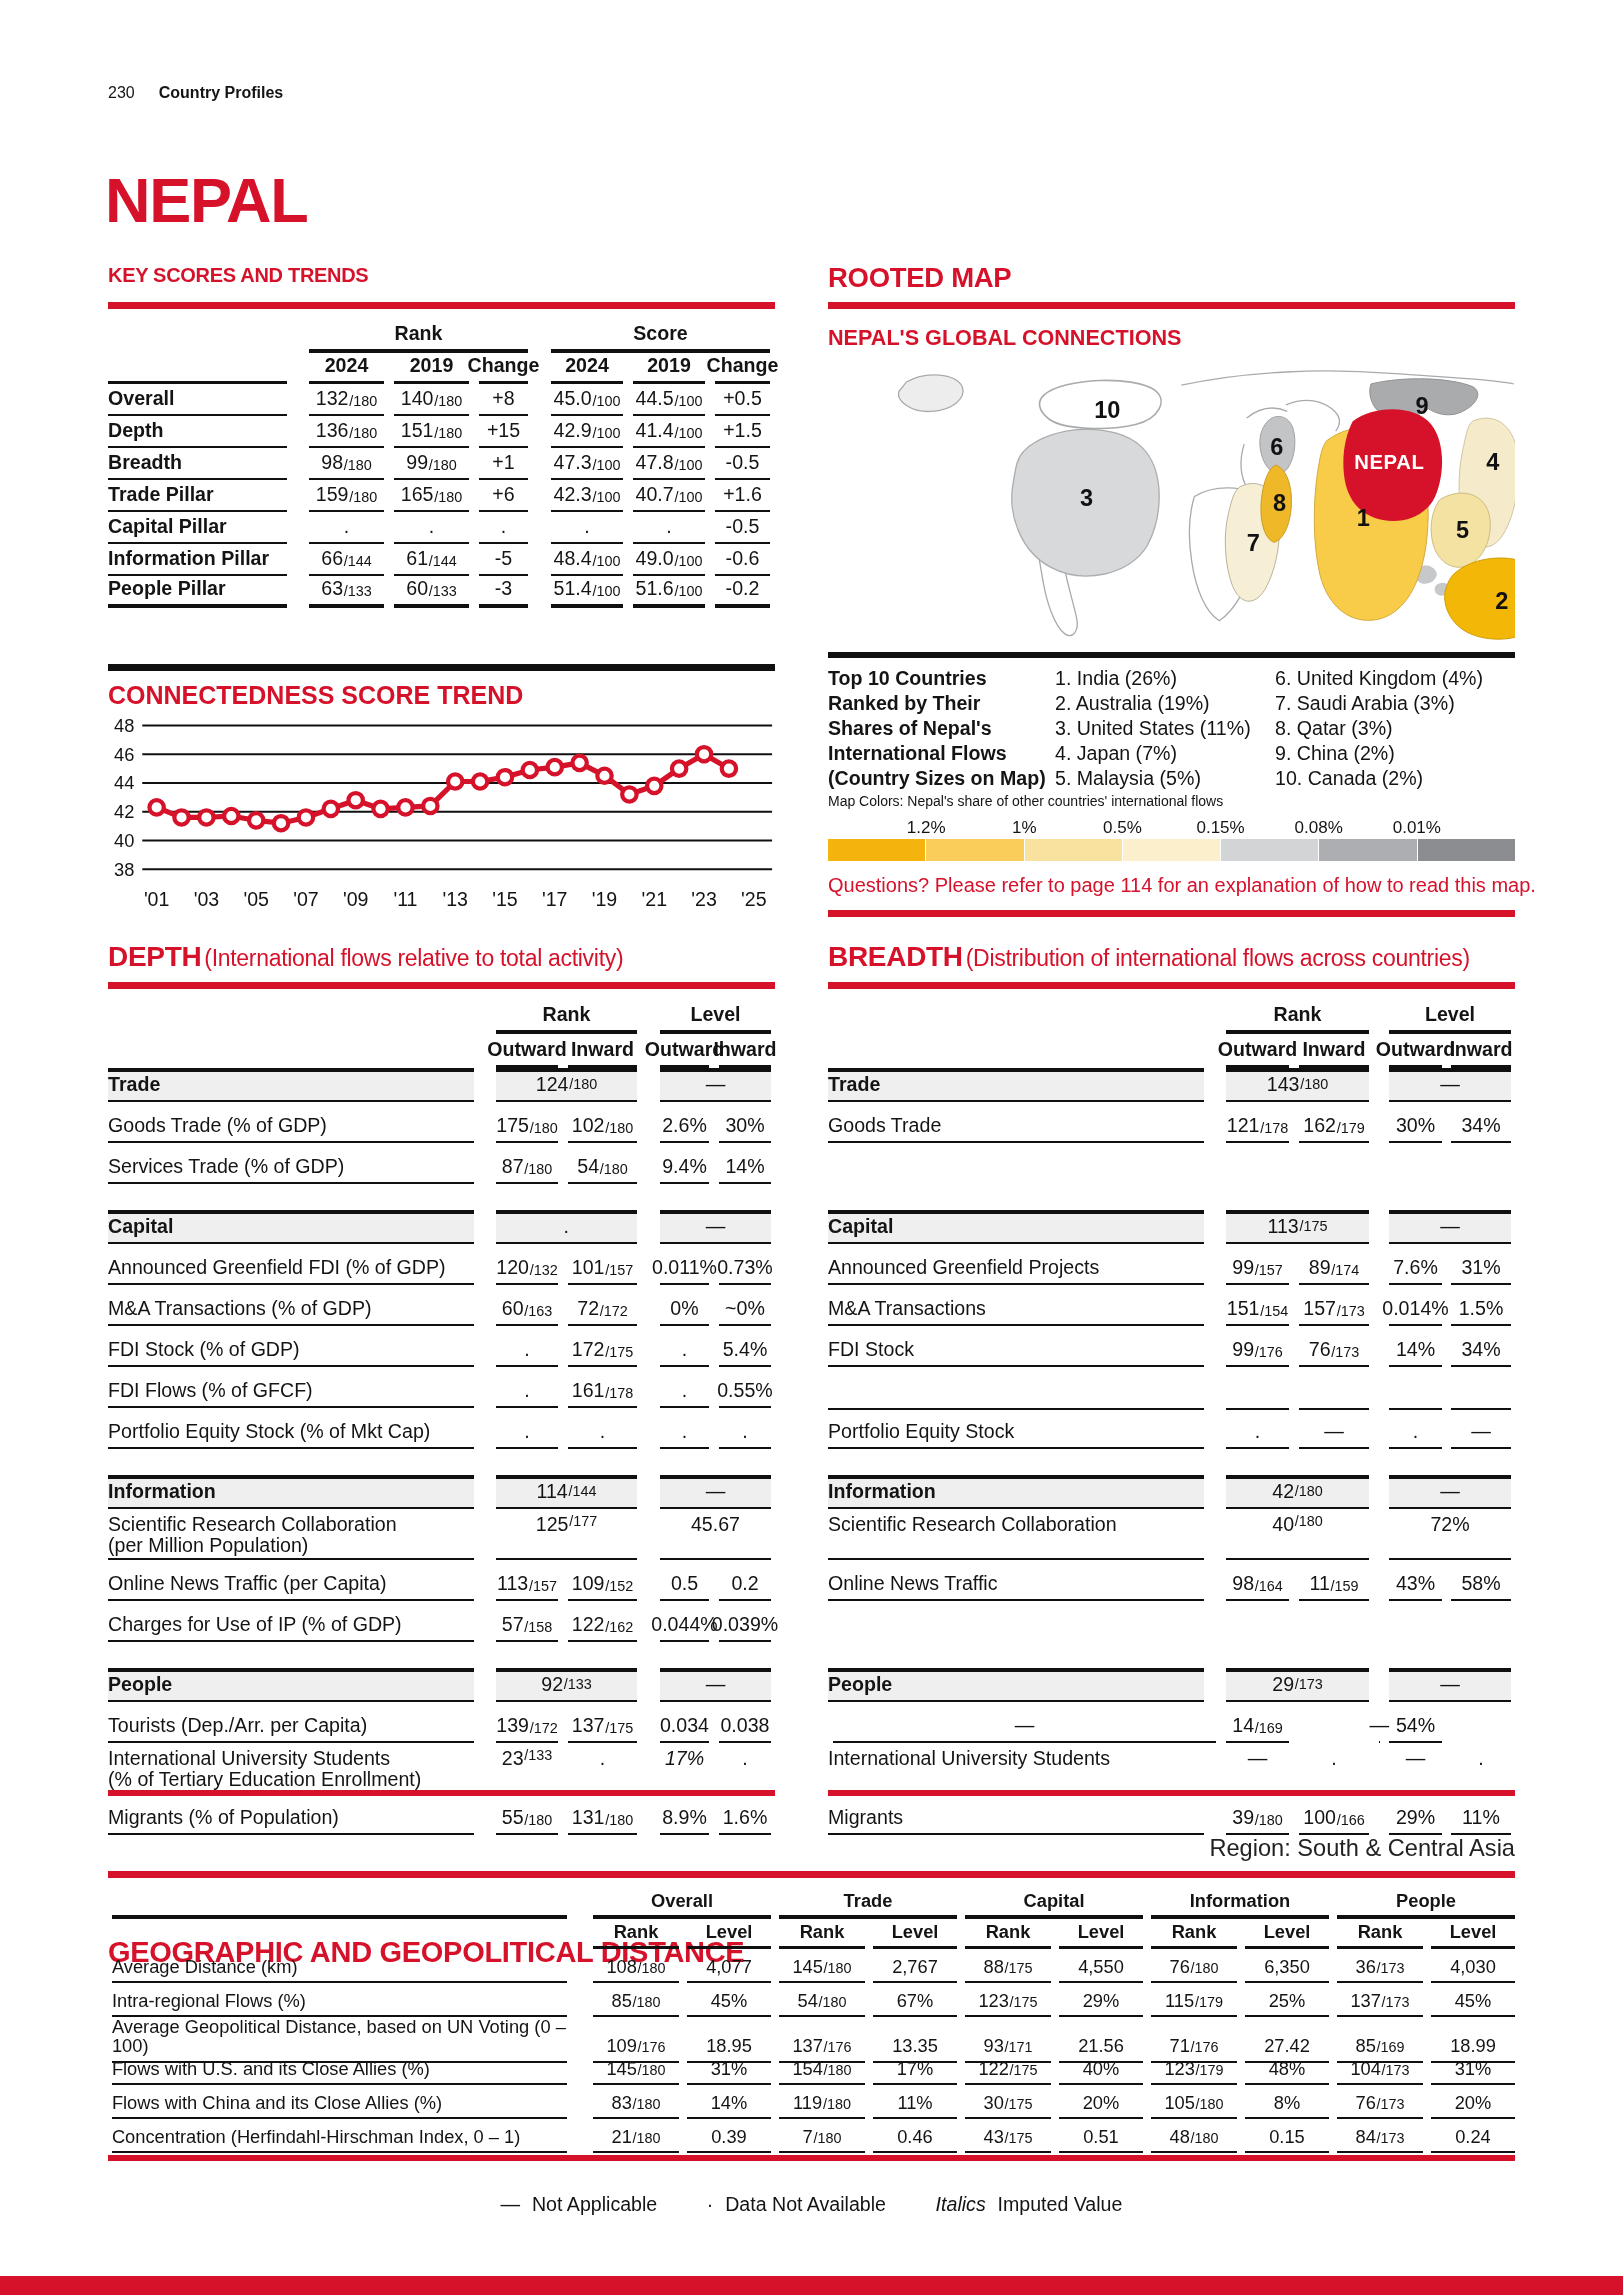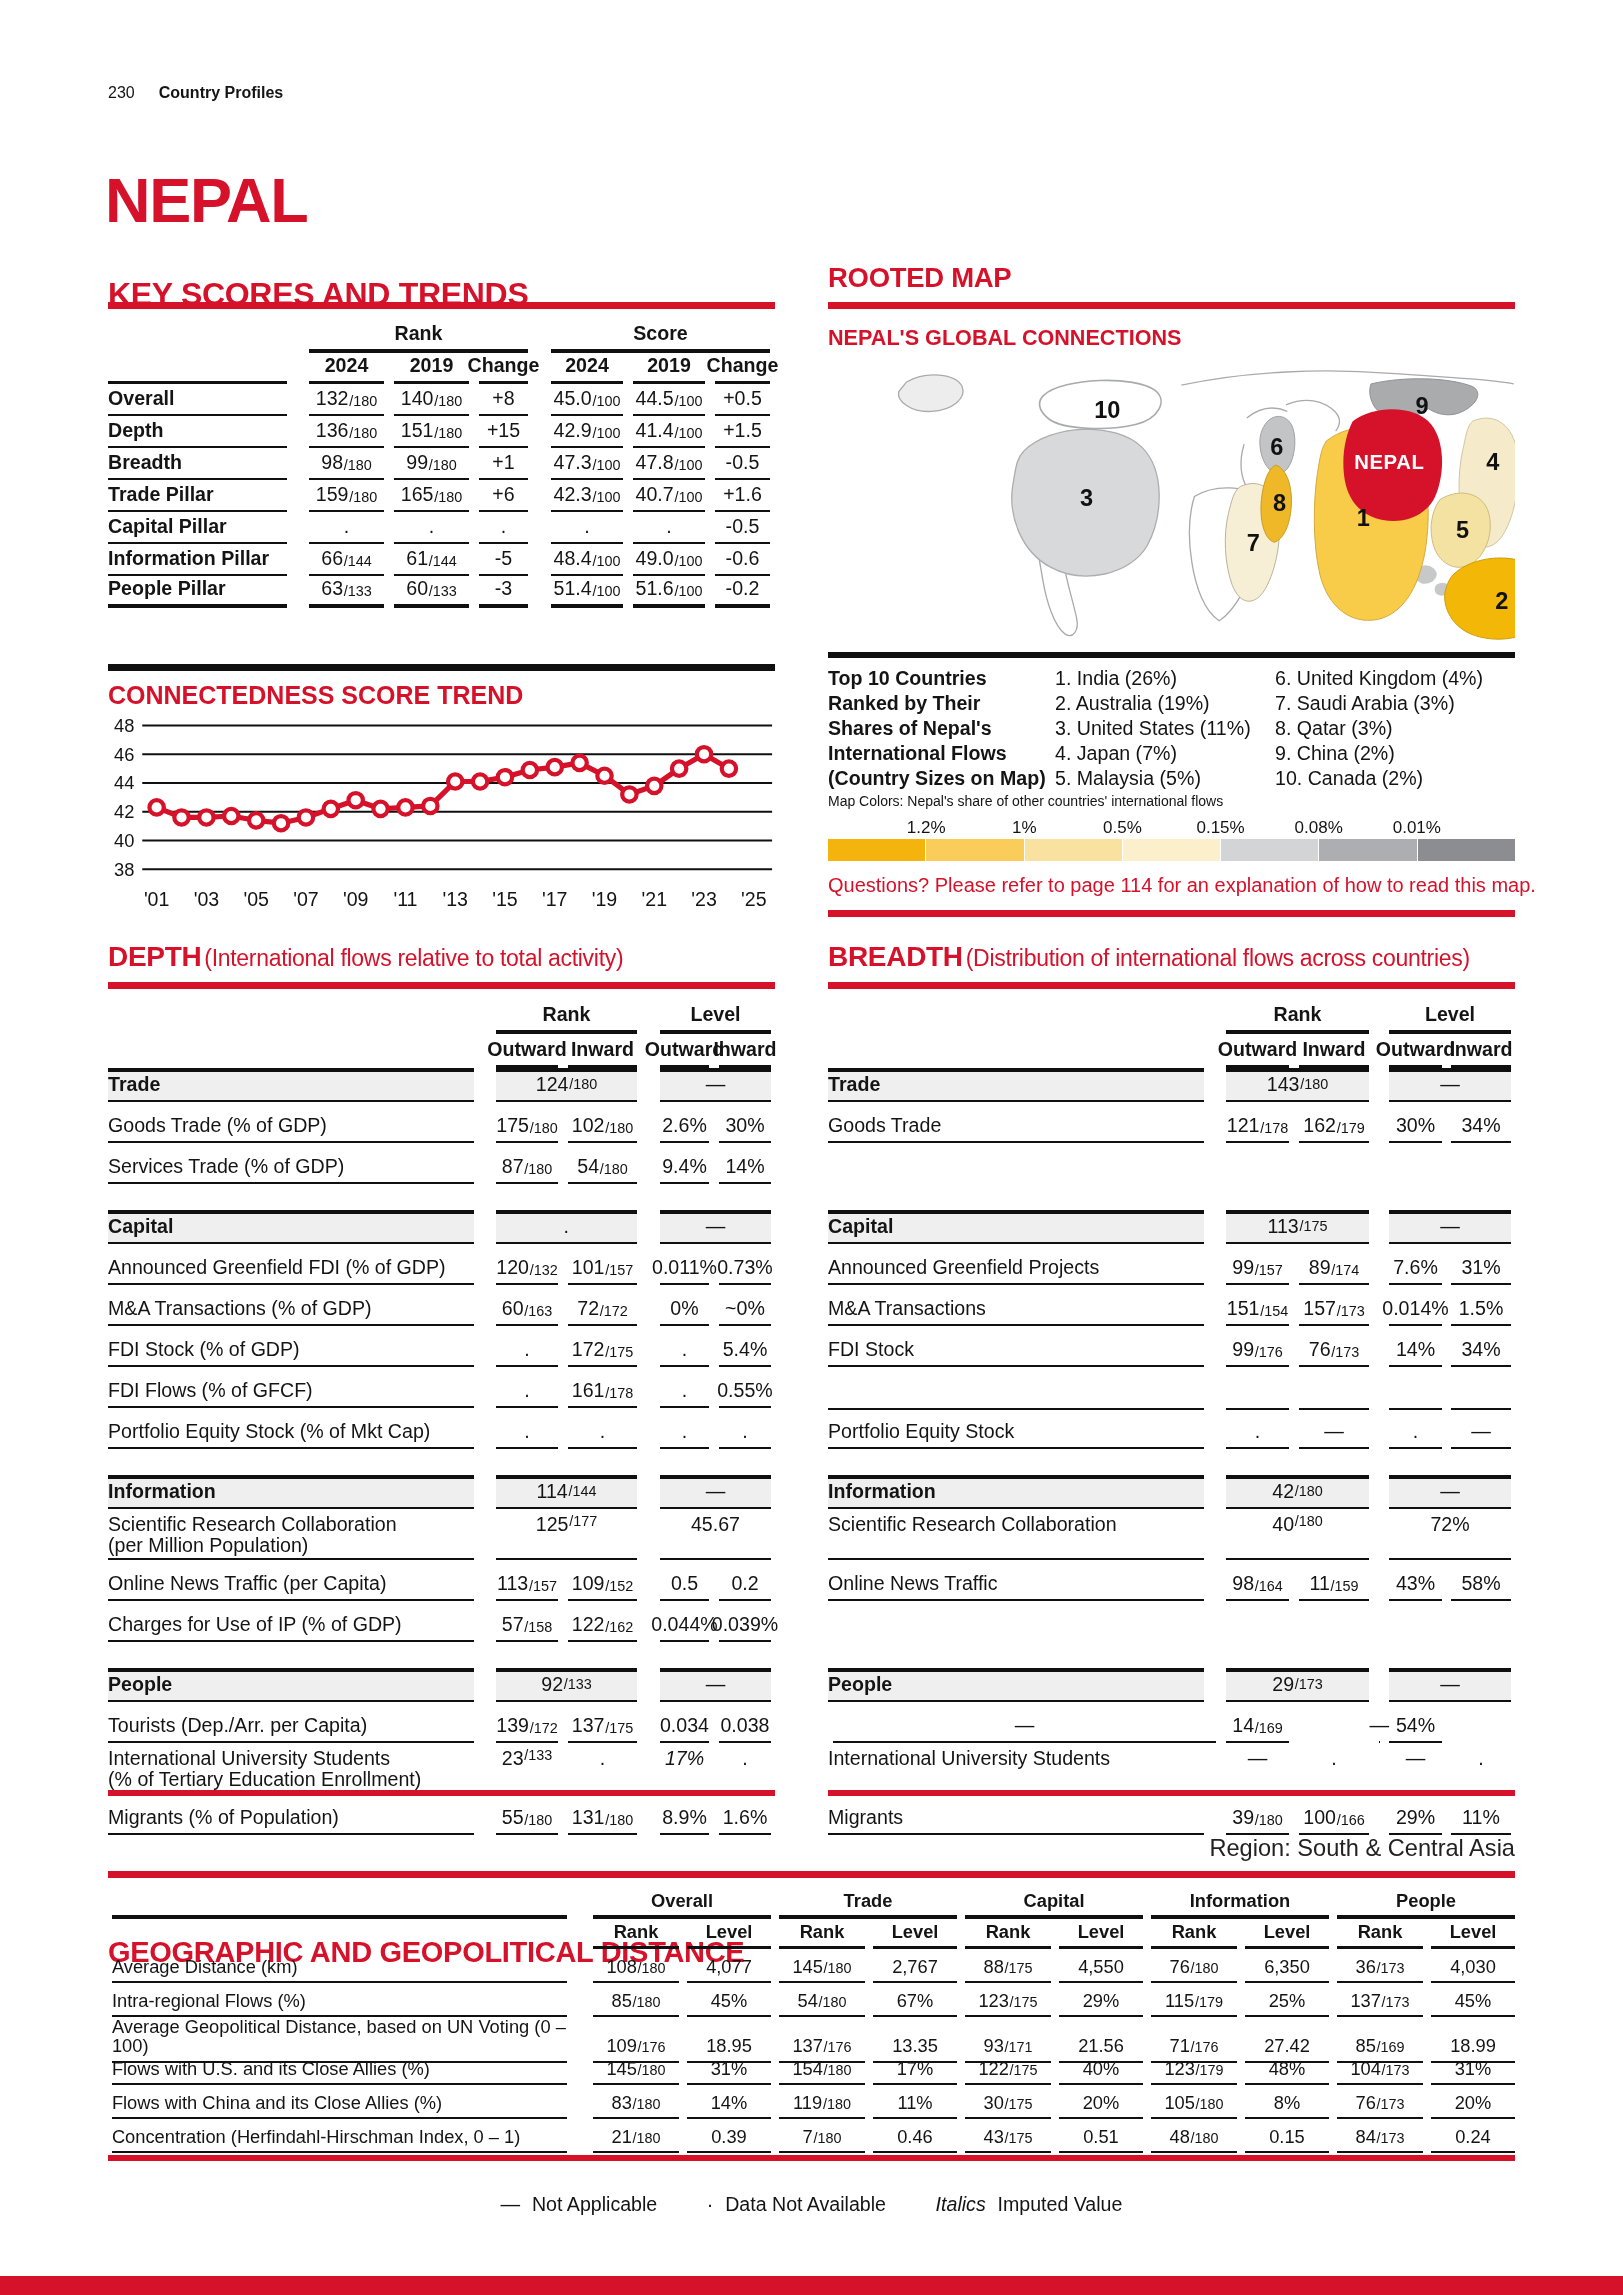--- a/index.html
+++ b/index.html
@@ -66,21 +66,21 @@
 
 <div class="page">
 
   <div class="abs pghead" style="left:108px;top:84px;">
     <span class="pgnum">230</span>
     <span class="pgsec">Country Profiles</span>
   </div>
 
   <div class="abs title" style="left:105px;top:169px;">NEPAL</div>
 
-  <div class="abs h2" style="left:108px;top:276px;font-size:32px;">KEY SCORES AND TRENDS</div>
+  <div class="abs h2" style="left:108px;top:264px;font-size:20px;">KEY SCORES AND TRENDS</div>
   <div class="rule" style="left:108px;top:302px;width:667px;height:6.5px;"></div>
 
   <div class="abs" style="left:108px;top:323px;width:667px;">
     <div class="ksg r gh h46">
       <div class="c lbl"></div>
       <div class="c u7" style="grid-column:2/5;">Rank</div>
       <div class="g"></div>
       <div class="c u7" style="grid-column:6/9;">Score</div>
     </div>
     <div class="ksg r sh h48">

